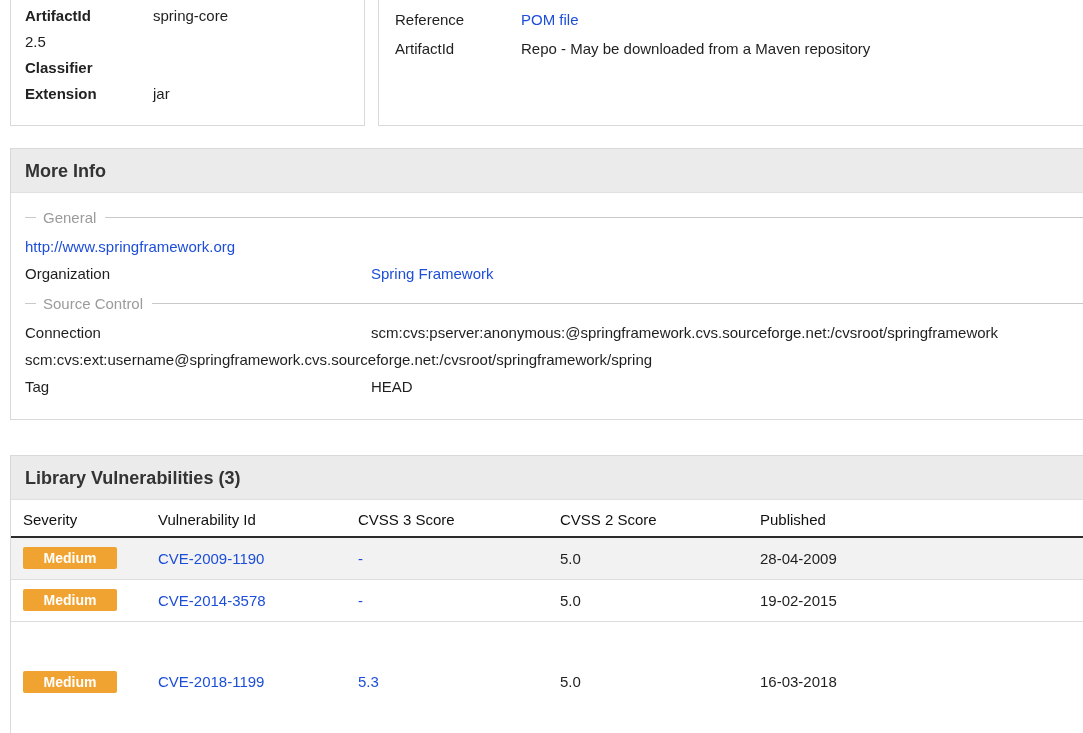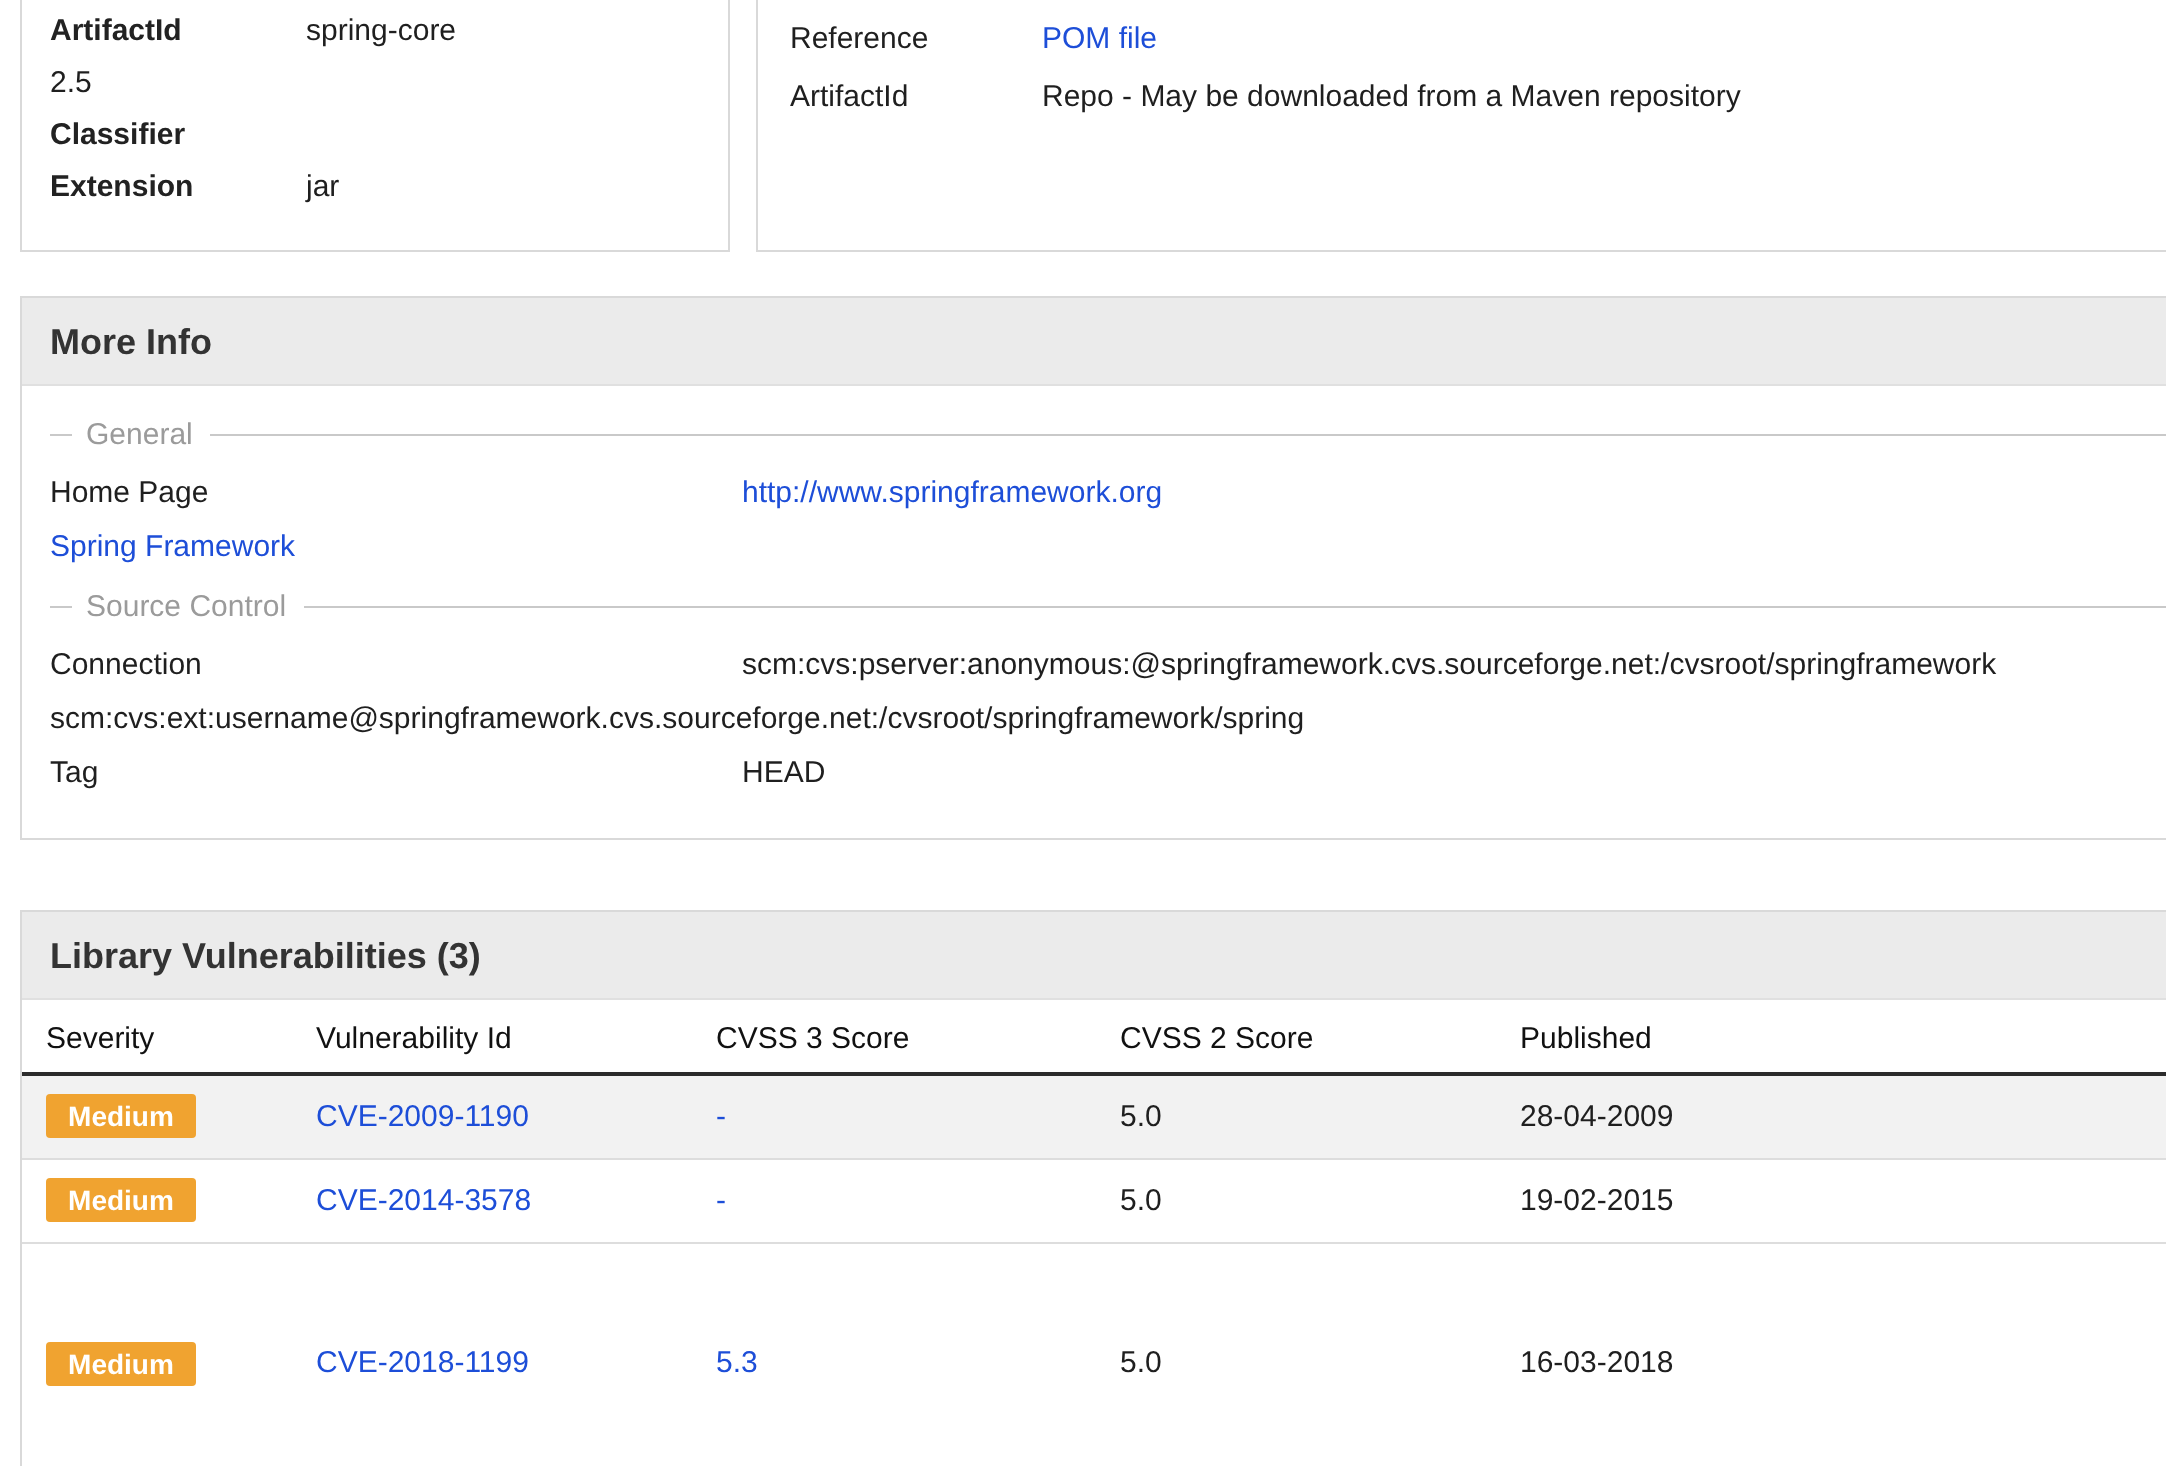--- a/index.html
+++ b/index.html
@@ -62,21 +62,21 @@
   }
   .vuln-table td {
     padding: 0 0 0 12px;
     border-bottom: 1px solid #dddddd;
     height: 42px; vertical-align: middle;
   }
   tr.striped td { background: #f2f2f2; }
   tr.tall td { height: 121px; }
 
   .badge {
-    display: inline-block; width: 75px; text-align: center;
+    display: inline-block; width: 94px; text-align: center;
     padding: 3px 0; border-radius: 2px;
     background: #f0a330; color: #ffffff;
     font-weight: bold; font-size: 14px;
   }
 </style>
 </head>
 <body>
 
 <div class="card artifact-card">
   <div class="field-row">
@@ -107,24 +107,24 @@
   </div>
 </div>
 
 <div class="panel" id="more-info-panel">
   <div class="panel-header">More Info</div>
   <div class="panel-body">
 
     <div class="legend">General</div>
 
     <div class="info-row">
-      <div class="info-label">Home Page</div>
       <a class="link info-value" href="#">http://www.springframework.org</a>
     </div>
     <div class="info-row">
+      <div class="info-label">Organization</div>
       <a class="link info-value" href="#">Spring Framework</a>
     </div>
 
     <div class="legend">Source Control</div>
 
     <div class="info-row">
       <div class="info-label">Connection</div>
       <div class="info-value">scm:cvs:pserver:anonymous:@springframework.cvs.sourceforge.net:/cvsroot/springframework</div>
     </div>
     <div class="info-row">

